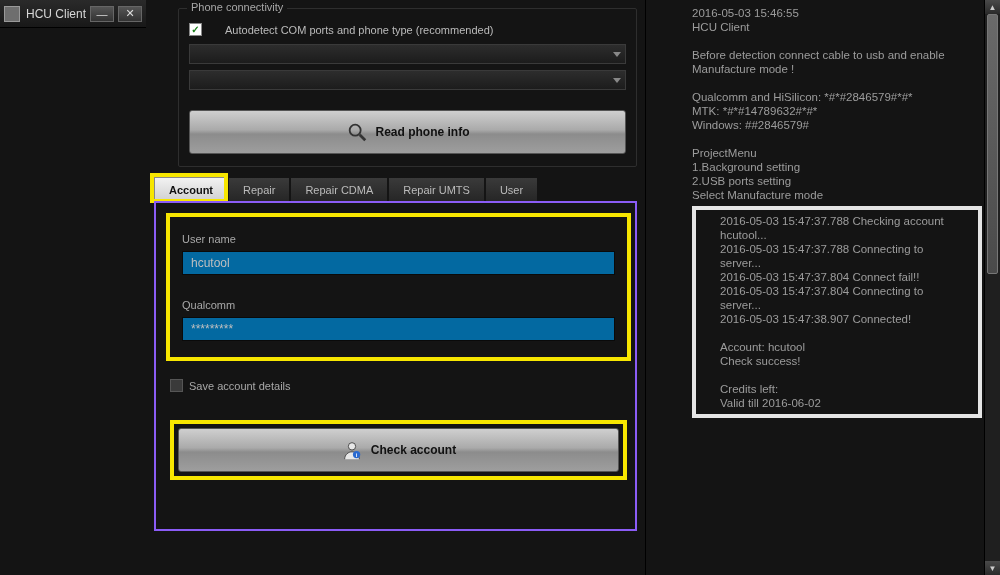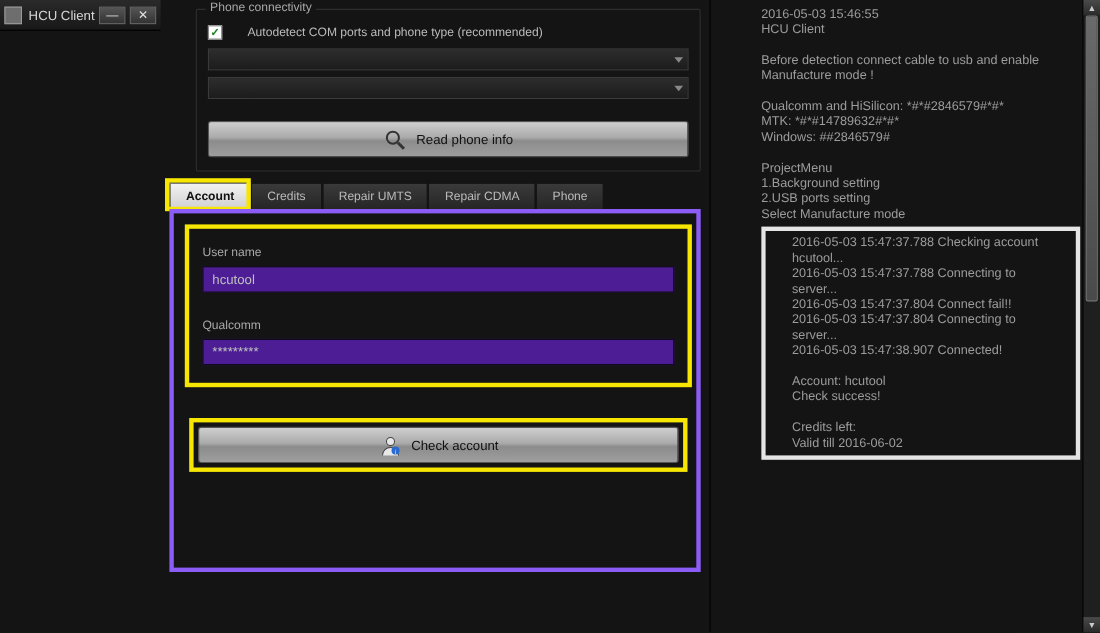--- a/index.html
+++ b/index.html
@@ -13,28 +13,28 @@
   .left { width: 499px; padding: 8px; position: relative; }
   .right { flex: 1; border-left: 1px solid #000; position: relative; }
   .group { border: 1px solid #2e2e2e; margin-bottom: 10px; padding: 24px 10px 12px 10px; position: relative; border-radius: 2px; margin-left: 24px; }
   .group-title { position: absolute; top: -8px; left: 8px; background: #141414; padding: 0 4px; color: #a8a8a8; font-size: 11px; }
   .checkbox-row { display: flex; align-items: center; gap: 23px; margin-bottom: 8px; color: #bbb; font-size: 11px; }
   .checkbox { width: 13px; height: 13px; background: #fff; border: 1px solid #888; display: flex; align-items: center; justify-content: center; font-size: 10px; }
   .checkbox.checked::after { content: "✓"; color: #1b7f1b; font-weight: bold; }
   .checkbox.unchecked { background: #3a3a3a; border-color: #555; }
   .dropdown { height: 20px; background: linear-gradient(#2d2d2d,#1c1c1c); border: 1px solid #3a3a3a; margin-bottom: 6px; position: relative; }
   .dropdown::after { content: ""; position: absolute; right: 4px; top: 7px; border-left: 4px solid transparent; border-right: 4px solid transparent; border-top: 5px solid #888; }
-  .big-button { height: 33px; width: 100%; background: linear-gradient(#cfcfcf,#aaaaaa 45%,#8c8c8c 55%,#9e9e9e); border: 1px solid #555; border-radius: 3px; display: flex; align-items: center; justify-content: center; gap: 8px; font-weight: normal; color: #111; cursor: pointer; }
+  .big-button { height: 44px; width: 100%; background: linear-gradient(#cfcfcf,#aaaaaa 45%,#8c8c8c 55%,#9e9e9e); border: 1px solid #555; border-radius: 3px; display: flex; align-items: center; justify-content: center; gap: 8px; font-weight: bold; color: #111; cursor: pointer; }
   .tabs { display: flex; margin-top: 4px; }
   .tab { height: 24px; padding: 0 14px; display: flex; align-items: center; justify-content: center; background: linear-gradient(#3a3a3a,#262626); border: 1px solid #141414; border-bottom: none; color: #bbb; font-size: 11px; cursor: pointer; }
   .tab.active { background: linear-gradient(#f2f2f2,#d0d0d0); color: #111; font-weight: bold; border: 1px solid #888; border-bottom: none; }
-  .tab-frame { border: 4px solid #8b5cf6; padding: 14px 8px 14px 14px; height: 330px; position: relative; }
+  .tab-frame { border: 2px solid #8b5cf6; padding: 14px 8px 14px 14px; height: 330px; position: relative; }
   .tab-active-highlight { position: absolute; border: 4px solid #f7e600; pointer-events: none; }
   .field-label { color: #a8a8a8; font-size: 11px; margin: 6px 0 6px 0; }
-  .text-input { width: 100%; height: 24px; background: #4c1d95; border: 1px solid #0a0a0a; color: #bfbfbf; padding: 0 8px; font-size: 12px; }
+  .text-input { width: 100%; height: 24px; background: #0369a1; border: 1px solid #0a0a0a; color: #bfbfbf; padding: 0 8px; font-size: 12px; }
   .fields-area { border: 4px solid #f7e600; padding: 10px 12px 16px 12px; margin: -4px -4px 0 -4px; }
   .check-btn-wrap { border: 4px solid #f7e600; padding: 4px; margin-top: 28px; text-align: right; }
   .log { position: absolute; top: 6px; left: 6px; right: 6px; bottom: 6px; color: #9c9c9c; font-size: 11.5px; line-height: 14px; white-space: pre-wrap; overflow-y: auto; padding-right: 12px; margin-left: 40px; }
   .log-highlight { border: 4px solid #e5e5e5; padding: 4px 24px; margin-top: 4px; display: inline-block; }
   .scrollbar { position: absolute; right: 0; top: 0; bottom: 0; width: 16px; background: #1f1f1f; border-left: 1px solid #000; }
   .scrollbar .thumb { position: absolute; left: 2px; right: 2px; top: 14px; height: 260px; background: linear-gradient(#6a6a6a,#4a4a4a); border: 1px solid #777; border-radius: 2px; }
   .scrollbar .arrow { position: absolute; left: 0; right: 0; height: 14px; background: linear-gradient(#4a4a4a,#2a2a2a); display: flex; align-items: center; justify-content: center; font-size: 8px; color: #ccc; }
   .scrollbar .arrow.up { top: 0; }
   .scrollbar .arrow.down { bottom: 0; }
   svg.icon { width: 22px; height: 22px; }
@@ -71,35 +71,39 @@
               <line x1="15" y1="15" x2="21" y2="21" stroke="#333" stroke-width="3"></line>
             </svg>
           <span>Read phone info</span>
         </div>
       </div>
 
       <div style="position:relative;">
         <div class="tab-active-highlight" style="left:-4px; top:-4px; width:78px; height:30px;"></div>
         <div class="tabs">
           <div class="tab active">Account</div>
-          <div class="tab">Credits</div>
+          <div class="tab">Repair</div>
+          <div class="tab">Repair CDMA</div>
           <div class="tab">Repair UMTS</div>
-          <div class="tab">Repair CDMA</div>
-          <div class="tab">Phone</div>
+          <div class="tab">User</div>
         </div>
         <div class="tab-frame">
 
           <div class="fields-area">
             <div class="field-label">User name</div>
             <input class="text-input" value="hcutool" style="">
             <div style="height:18px;"></div>
             <div class="field-label">Qualcomm</div>
             <input class="text-input" value="*********" style="">
           </div>
 
+          <div class="save-row">
+            <div class="checkbox unchecked"></div>
+            <span>Save account details</span>
+          </div>
 
           <div class="check-btn-wrap">
             <div class="big-button">
               <svg class="icon" viewBox="0 0 24 24">
                   <circle cx="12" cy="8" r="4" fill="#e8e8e8" stroke="#444"></circle>
                   <path d="M4 22c0-5 4-8 8-8s8 3 8 8" fill="#e8e8e8" stroke="#444"></path>
                   <circle cx="17" cy="17" r="4" fill="#2a6ad0"></circle>
                   <text x="17" y="20" font-size="6" text-anchor="middle" fill="#fff">i</text>
                 </svg>
               <span>Check account</span>

